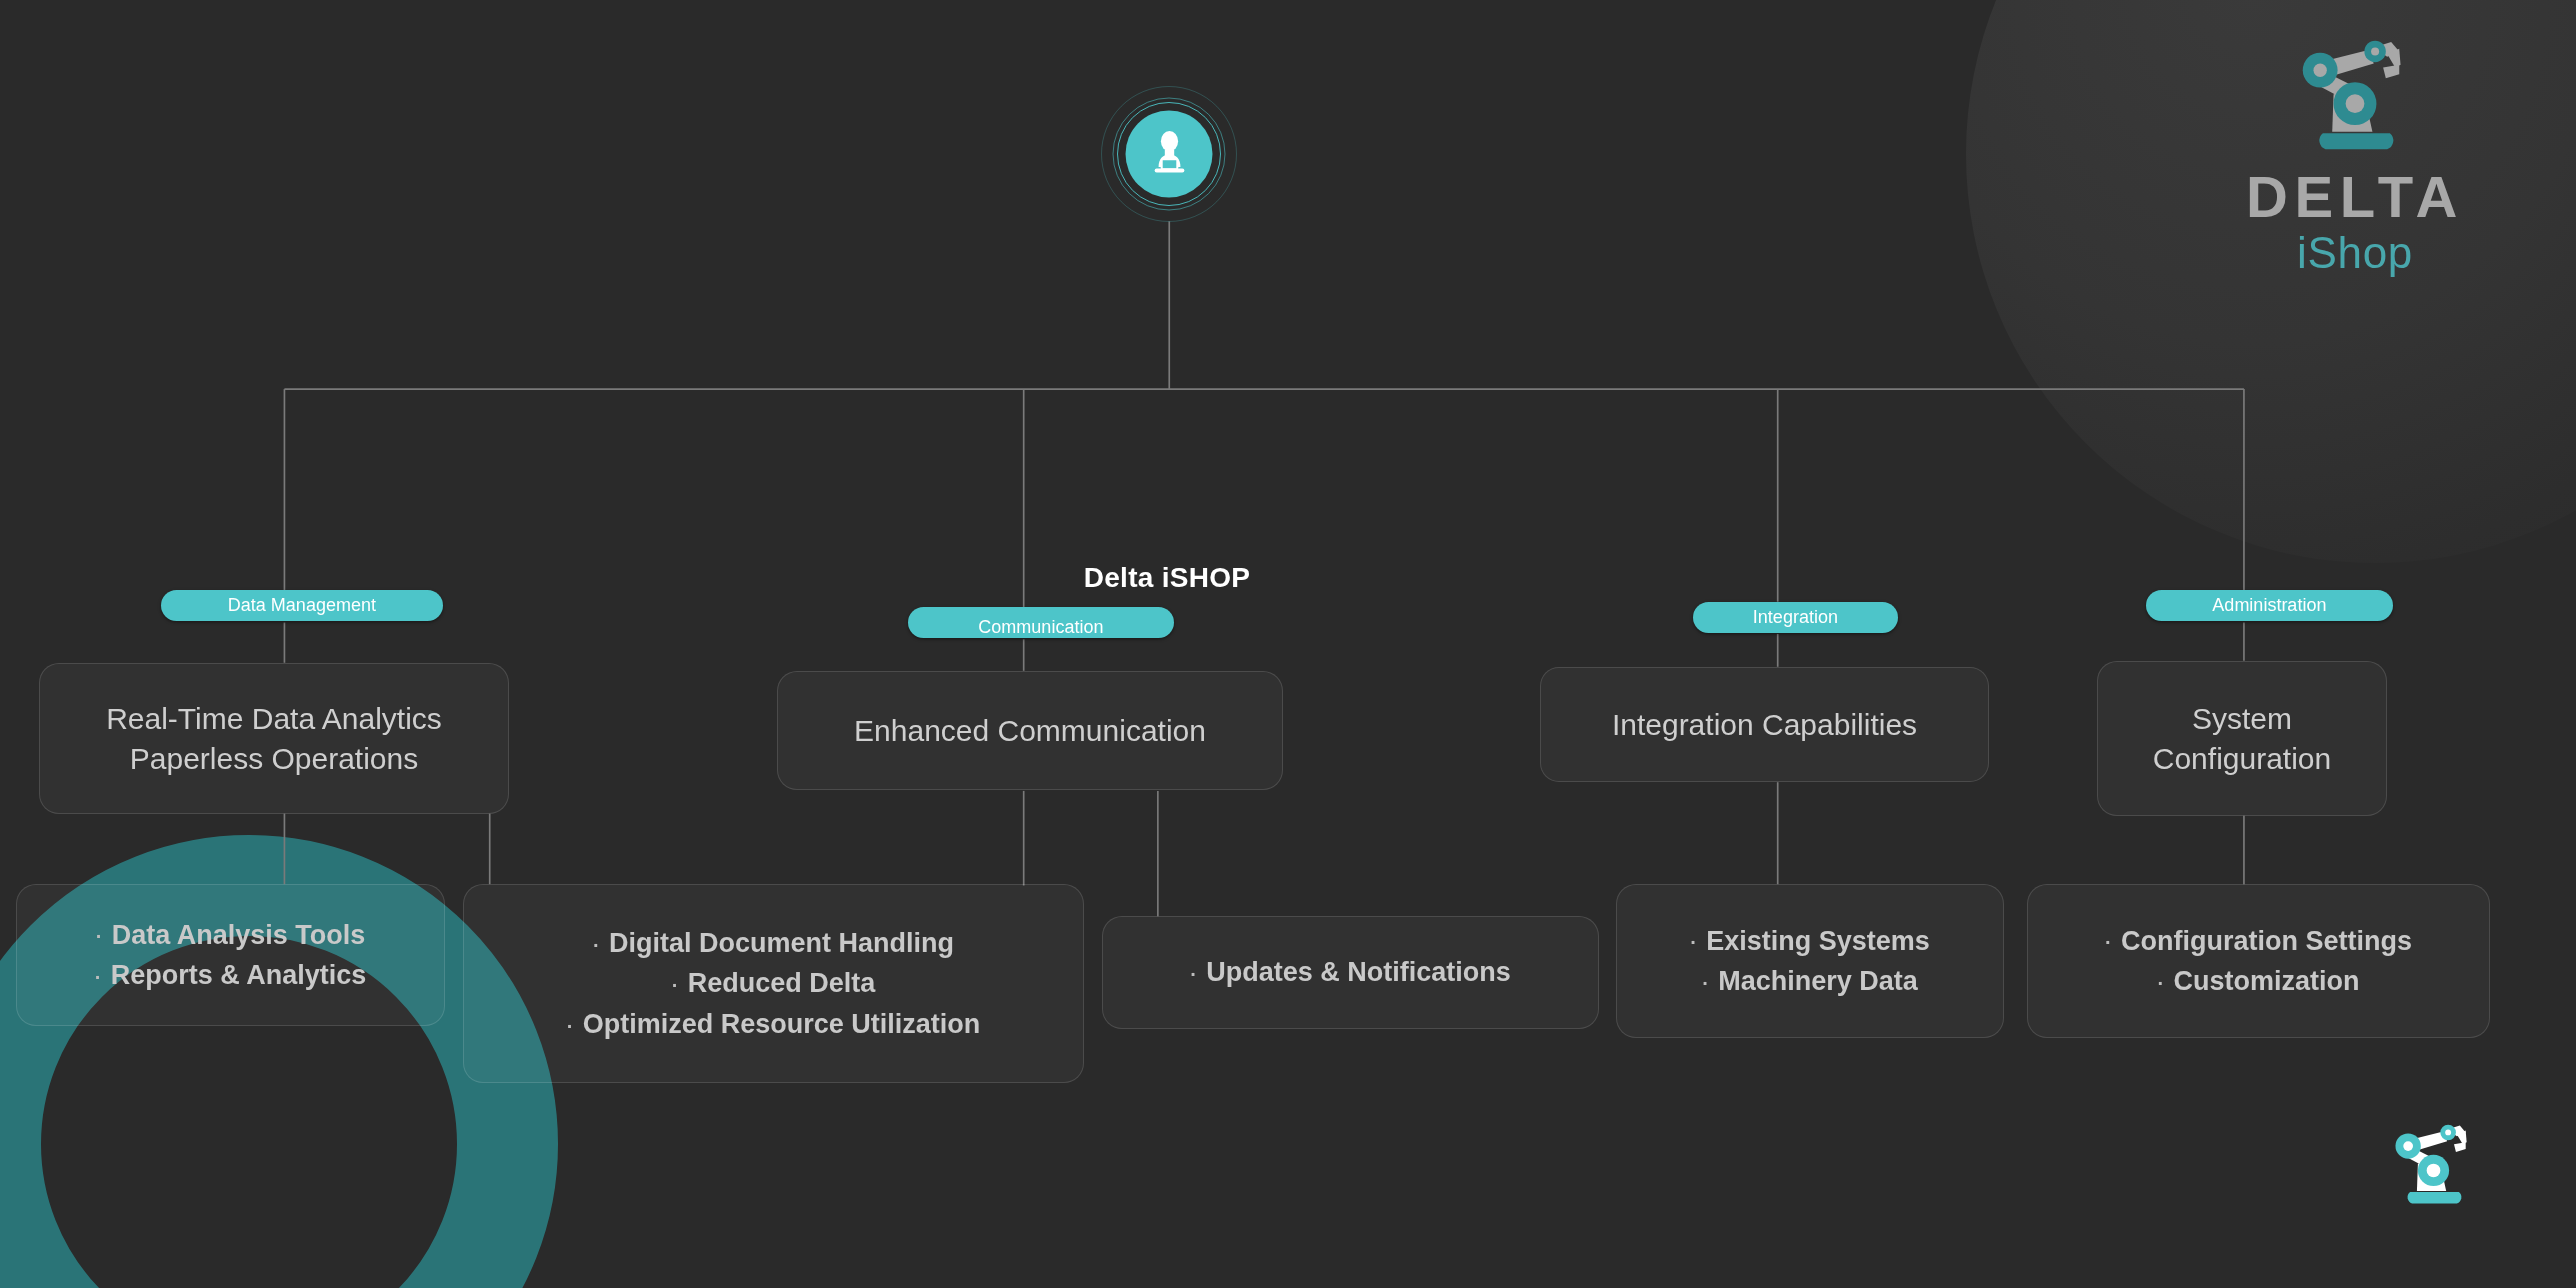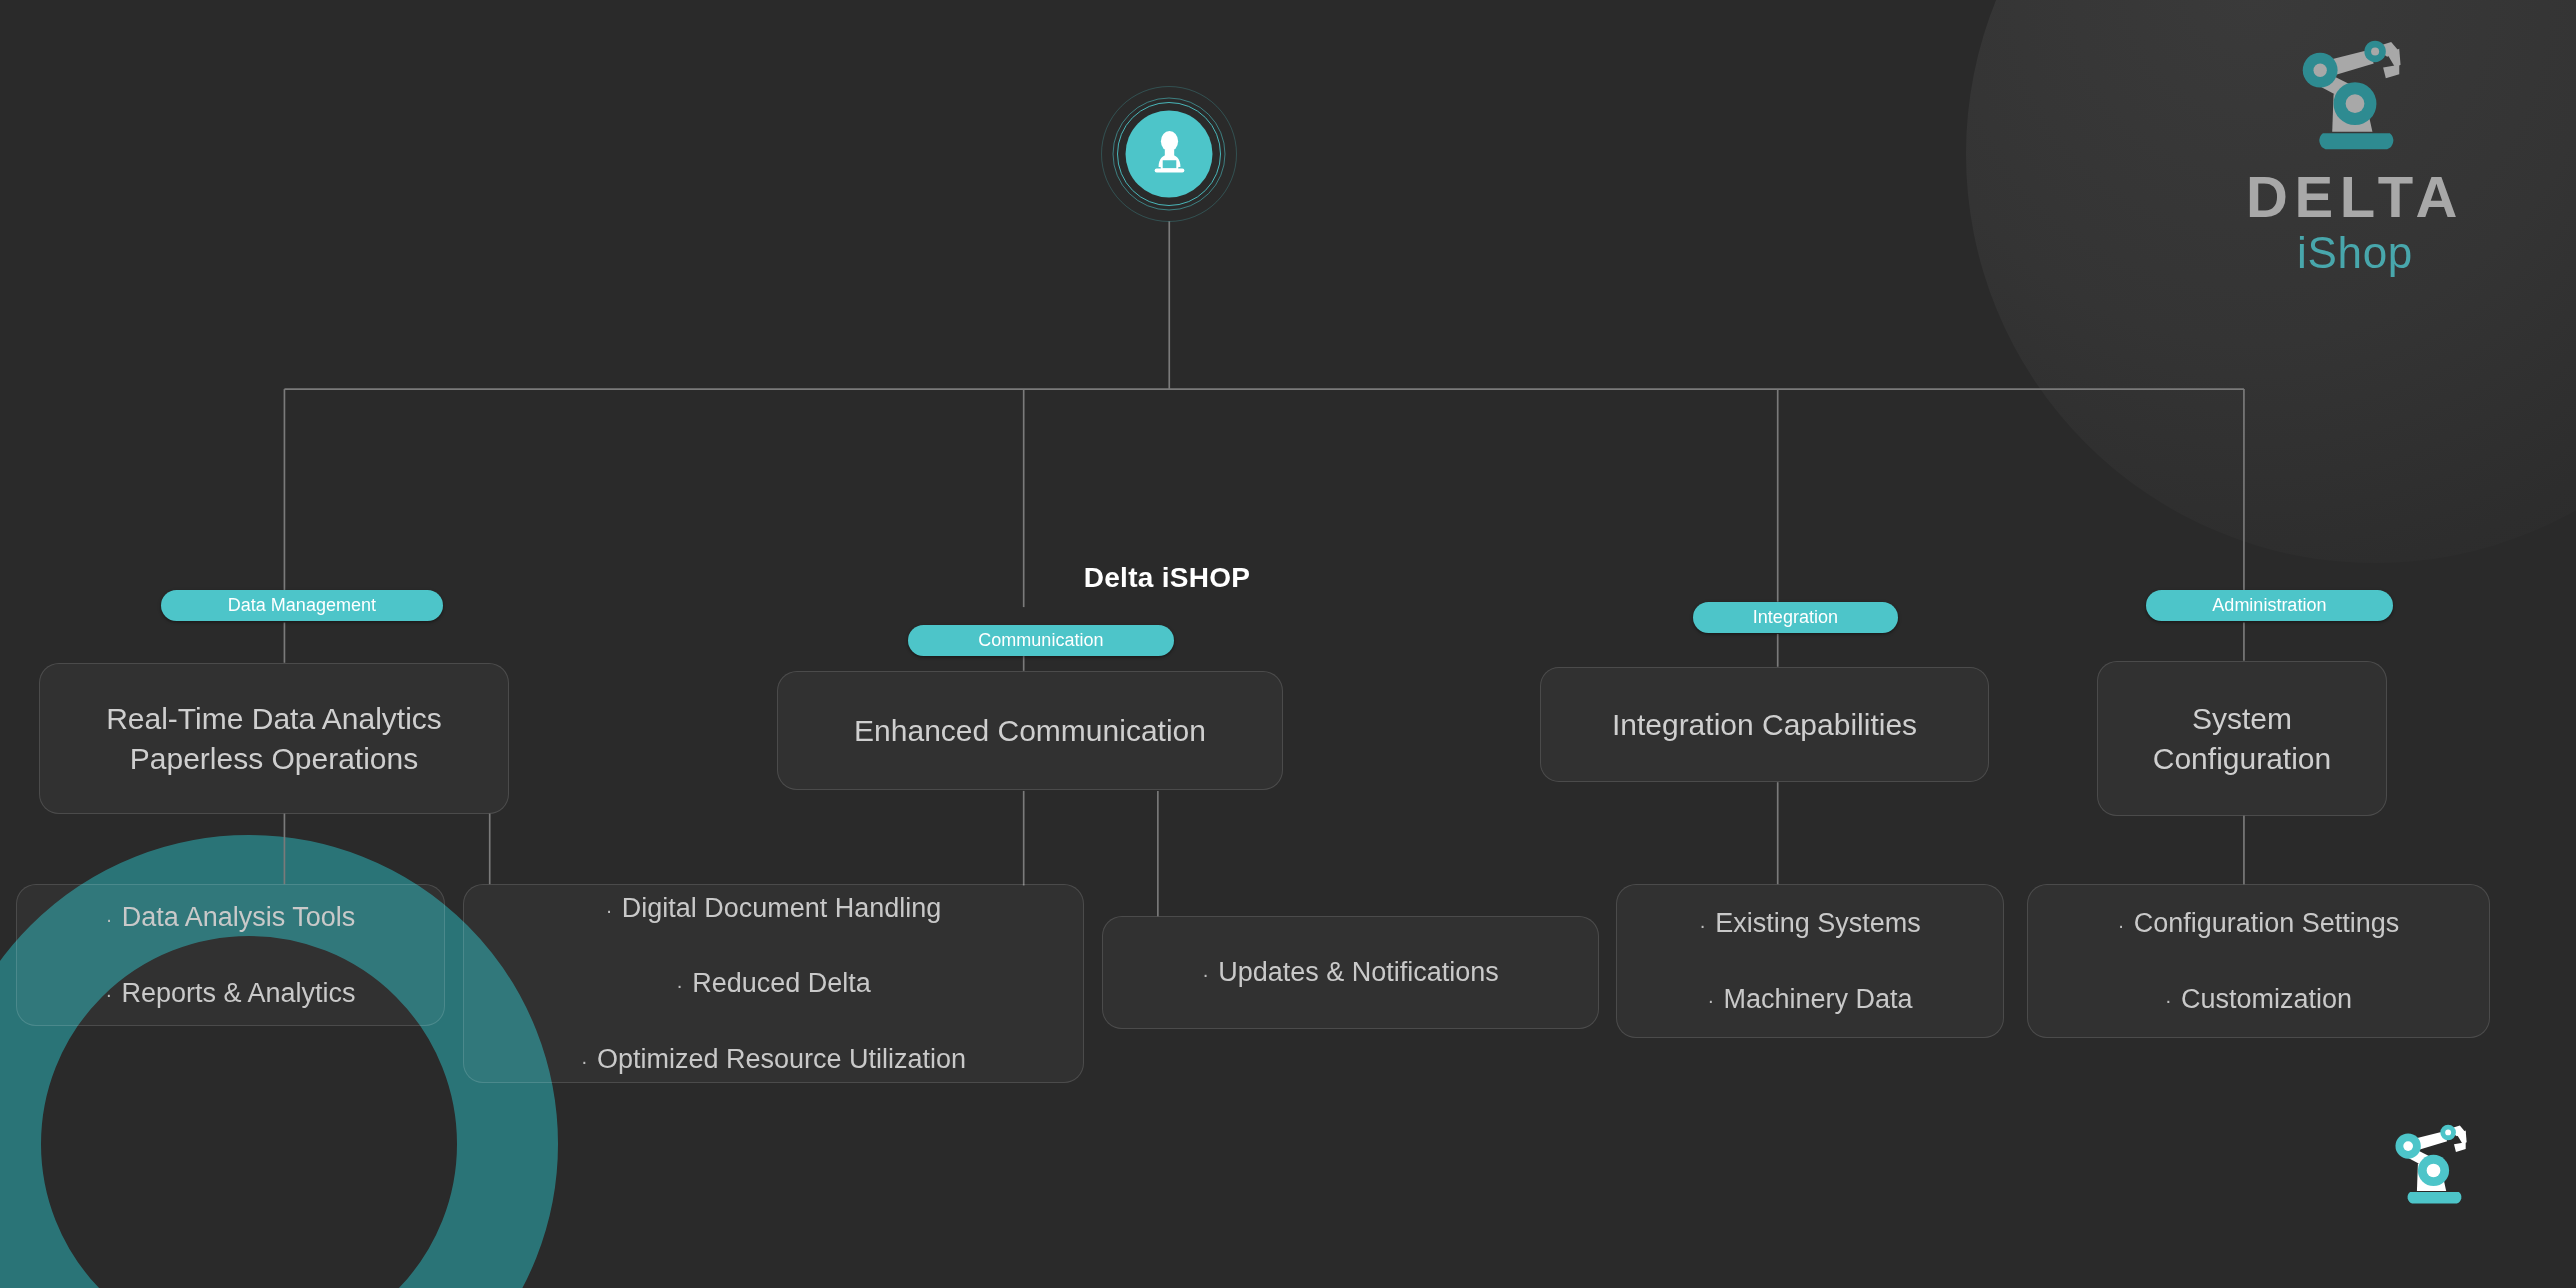--- a/index.html
+++ b/index.html
@@ -58,21 +58,21 @@
   .card{
     position:absolute;border-radius:20px;
     background:rgba(255,255,255,.035);
     border:0.7px solid rgba(255,255,255,.13);
     display:flex;flex-direction:column;align-items:center;justify-content:center;
     color:#cfcfcf;
     box-sizing:border-box;
   }
   .card.primary{font-size:30px;font-weight:300;line-height:1.33;}
   .card.primary .line{display:block;text-align:center;white-space:nowrap;}
-  .card.leaf{font-size:27px;font-weight:400;line-height:1.5;gap:35px;}
+  .card.leaf{font-size:27px;font-weight:700;line-height:1.5;}
   .card.leaf .line{display:block;text-align:center;white-space:nowrap;color:#c9c9c9;}
   .card.leaf .line .bullet{color:#bdbdbd;margin-right:9.4px;font-size:20px;vertical-align:middle;}
 
   
   .robot{position:absolute;}
 </style>
 </head>
 <body>
 
 <div class="stage">
@@ -130,21 +130,21 @@
   <div class="card primary" style="left:39px;top:663px;width:470px;height:151px;">
     <span class="line">Real-Time Data Analytics</span>
     <span class="line">Paperless Operations</span>
   </div>
 
   <div class="card leaf" style="left:16px;top:884px;width:429px;height:142px;">
     <span class="line"><span class="bullet">·</span><span>Data Analysis Tools</span></span>
     <span class="line"><span class="bullet">·</span><span>Reports &amp; Analytics</span></span>
   </div>
 
-  <div class="pill" style="left:908px;top:625px;width:231px;">
+  <div class="pill" style="left:908px;top:607px;width:231px;align-items:flex-end;">
     <span>Communication</span>
   </div>
 
   <div class="card primary" style="left:777px;top:671px;width:506px;height:119px;">
     <span class="line">Enhanced Communication</span>
   </div>
 
   <div class="card leaf" style="left:463px;top:884px;width:621px;height:199px;">
     <span class="line"><span class="bullet">·</span><span>Digital Document Handling</span></span>
     <span class="line"><span class="bullet">·</span><span>Reduced Delta</span></span>

